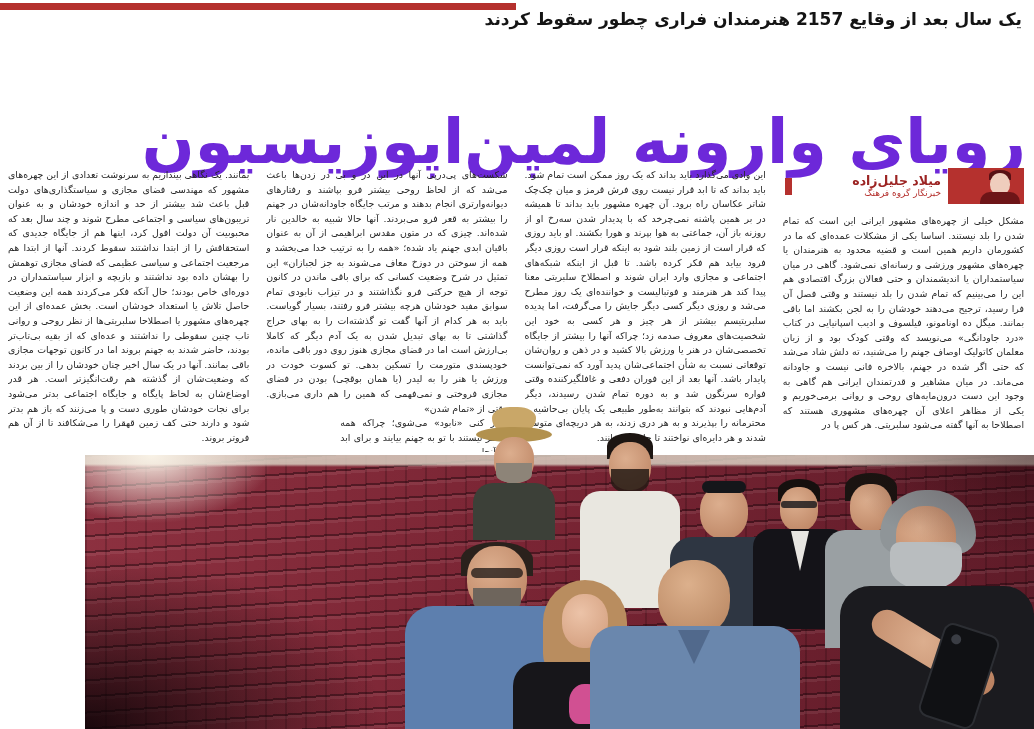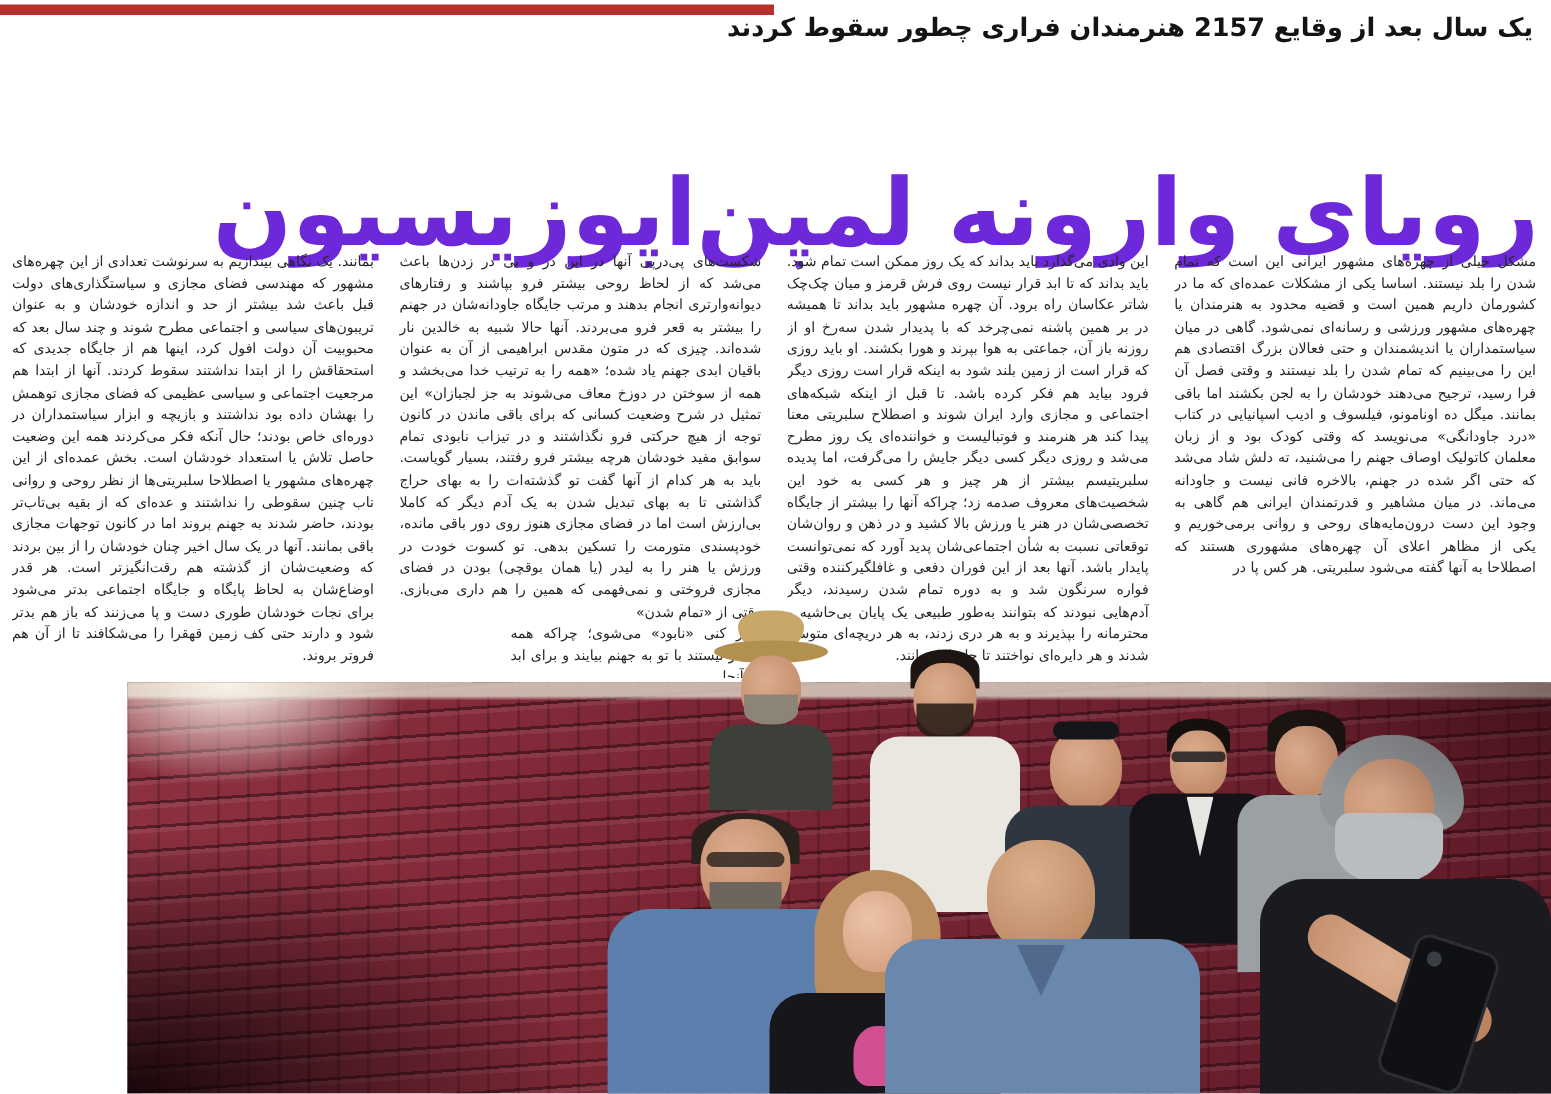--- a/index.html
+++ b/index.html
@@ -73,20 +73,32 @@
 
 <div class="top-rule"></div>
 
 <div class="kicker">یک سال بعد از وقایع 2157 هنرمندان فراری چطور سقوط کردند</div>
 
 <h1 class="headline">رویای وارونه لمپن‌اپوزیسیون</h1>
 
 <div class="columns">
 
   <div class="col">
+    <div class="byline">
+      <div class="byline-photo">
+        <div class="bp-hair"></div>
+        <div class="bp-face"></div>
+        <div class="bp-torso"></div>
+      </div>
+      <div class="byline-names">
+        <div class="byline-name">میلاد جلیل‌زاده</div>
+        <div class="byline-role">خبرنگار گروه فرهنگ</div>
+      </div>
+      <div class="byline-bar"></div>
+    </div>
     <div class="col-text">مشکل خیلی از چهره‌های مشهور ایرانی این است که تمام شدن را بلد نیستند. اساسا یکی از مشکلات عمده‌ای که ما در کشورمان داریم همین است و قضیه محدود به هنرمندان یا چهره‌های مشهور ورزشی و رسانه‌ای نمی‌شود. گاهی در میان سیاستمداران یا اندیشمندان و حتی فعالان بزرگ اقتصادی هم این را می‌بینیم که تمام شدن را بلد نیستند و وقتی فصل آن فرا رسید، ترجیح می‌دهند خودشان را به لجن بکشند اما باقی بمانند. میگل ده اونامونو، فیلسوف و ادیب اسپانیایی در کتاب «درد جاودانگی» می‌نویسد که وقتی کودک بود و از زبان معلمان کاتولیک اوصاف جهنم را می‌شنید، ته دلش شاد می‌شد که حتی اگر شده در جهنم، بالاخره فانی نیست و جاودانه می‌ماند. در میان مشاهیر و قدرتمندان ایرانی هم گاهی به وجود این دست درون‌مایه‌های روحی و روانی برمی‌خوریم و یکی از مظاهر اعلای آن چهره‌های مشهوری هستند که اصطلاحا به آنها گفته می‌شود سلبریتی. هر کس پا در</div>
   </div>
 
   <div class="col">
     <div class="col-text">این وادی می‌گذارد باید بداند که یک روز ممکن است تمام شود. باید بداند که تا ابد قرار نیست روی فرش قرمز و میان چک‌چک شاتر عکاسان راه برود. آن چهره مشهور باید بداند تا همیشه در بر همین پاشنه نمی‌چرخد که با پدیدار شدن سه‌رخ او از روزنه باز آن، جماعتی به هوا بپرند و هورا بکشند. او باید روزی که قرار است از زمین بلند شود به اینکه قرار است روزی دیگر فرود بیاید هم فکر کرده باشد. تا قبل از اینکه شبکه‌های اجتماعی و مجازی وارد ایران شوند و اصطلاح سلبریتی معنا پیدا کند هر هنرمند و فوتبالیست و خواننده‌ای یک روز مطرح می‌شد و روزی دیگر کسی دیگر جایش را می‌گرفت، اما پدیده سلبریتیسم بیشتر از هر چیز و هر کسی به خود این شخصیت‌های معروف صدمه زد؛ چراکه آنها را بیشتر از جایگاه تخصصی‌شان در هنر یا ورزش بالا کشید و در ذهن و روان‌شان توقعاتی نسبت به شأن اجتماعی‌شان پدید آورد که نمی‌توانست پایدار باشد. آنها بعد از این فوران دفعی و غافلگیرکننده وقتی فواره سرنگون شد و به دوره تمام شدن رسیدند، دیگر آدم‌هایی نبودند که بتوانند به‌طور طبیعی یک پایان بی‌حاشیه و محترمانه را بپذیرند و به هر دری زدند، به هر دریچه‌ای متوسل شدند و هر دایره‌ای نواختند تا جاودانه بمانند.</div>
   </div>
 
   <div class="col">
     <div class="col-text">شکست‌های پی‌درپی آنها در این در و بی در زدن‌ها باعث می‌شد که از لحاظ روحی بیشتر فرو بپاشند و رفتارهای دیوانه‌وارتری انجام بدهند و مرتب جایگاه جاودانه‌شان در جهنم را بیشتر به قعر فرو می‌بردند. آنها حالا شبیه به خالدین نار شده‌اند. چیزی که در متون مقدس ابراهیمی از آن به عنوان باقیان ابدی جهنم یاد شده؛ «همه را به ترتیب خدا می‌بخشد و همه از سوختن در دوزخ معاف می‌شوند به جز لجبازان» این تمثیل در شرح وضعیت کسانی که برای باقی ماندن در کانون توجه از هیچ حرکتی فرو نگذاشتند و در تیزاب نابودی تمام سوابق مفید خودشان هرچه بیشتر فرو رفتند، بسیار گویاست. باید به هر کدام از آنها گفت تو گذشته‌ات را به بهای حراج گذاشتی تا به بهای تبدیل شدن به یک آدم دیگر که کاملا بی‌ارزش است اما در فضای مجازی هنوز روی دور باقی مانده، خودپسندی متورمت را تسکین بدهی. تو کسوت خودت در ورزش یا هنر را به لیدر (یا همان بوقچی) بودن در فضای مجازی فروختی و نمی‌فهمی که همین را هم داری می‌بازی. وقتی از «تمام شدن»</div>
     <div class="col-text col-tail">فرار کنی «نابود» می‌شوی؛ چراکه همه حاضر نیستند با تو به جهنم بیایند و برای ابد در آنجا</div>

